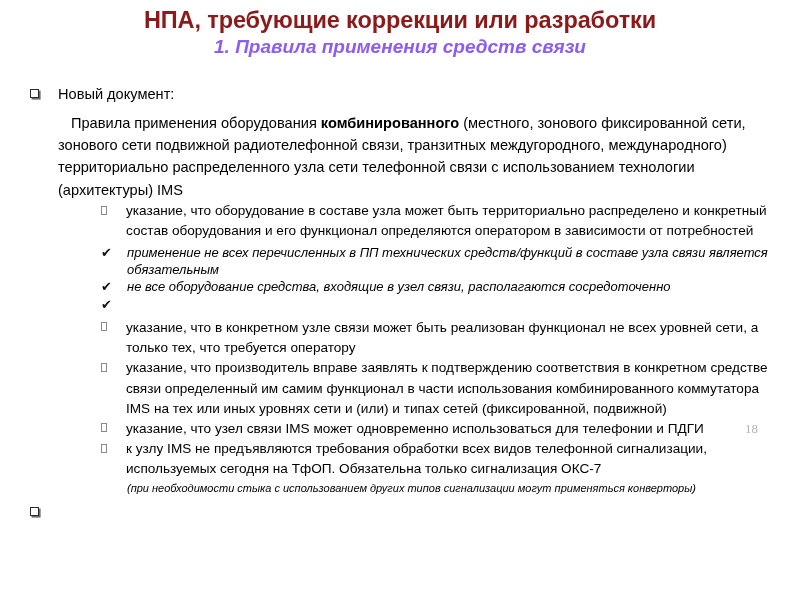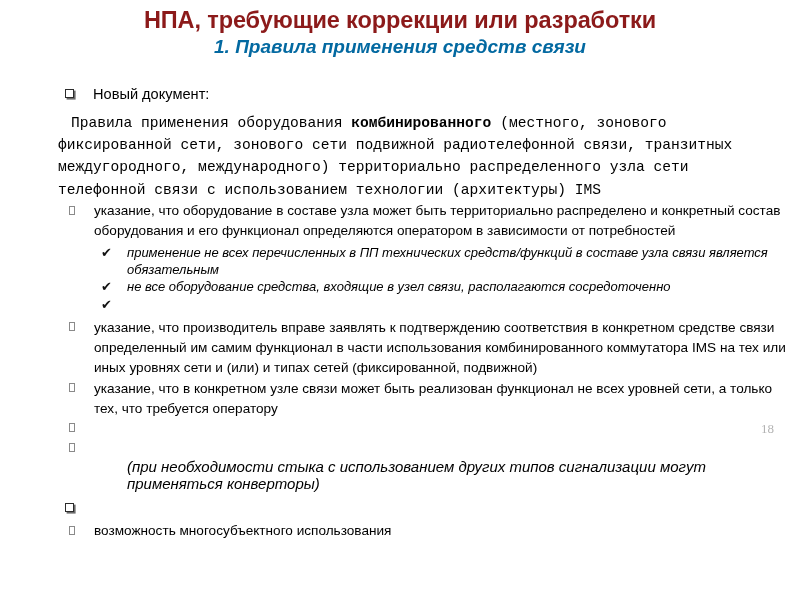--- a/index.html
+++ b/index.html
@@ -29,21 +29,21 @@
     text-align: center;
   }
   .title-line1 {
     color: #8C1A1A;
     font-weight: bold;
     font-size: 23.5px;
     line-height: 26px;
     letter-spacing: -0.1px;
   }
   .title-line2 {
-    color: #0369a1;
+    color: #8b5cf6;
     font-weight: bold;
     font-style: italic;
     font-size: 19px;
     line-height: 25px;
     margin-top: 1px;
   }
 
   
   .body-block {
     position: absolute;
@@ -54,21 +54,20 @@
 
   .row {
     display: flex;
     align-items: flex-start;
   }
 
   
   .lvl1 {
     padding-left: 28px;
     margin-bottom: 0px;
-    margin-left: 35px;
   }
   .lvl1 .bullet {
     width: 30px;
     flex: 0 0 30px;
     position: relative;
     height: 21px;
   }
   .box-bullet {
     position: absolute;
     left: 2px;
@@ -85,27 +84,26 @@
     line-height: 21.5px;
   }
 
   
   .para1 {
     padding-left: 58px;
     font-size: 14.6px;
     line-height: 22.4px;
     padding-right: 22px;
     text-indent: 13px;
-    font-family: Liberation Mono, monospace;
   }
   .para1 b { font-weight: bold; }
 
   
   .lvl2 {
-    padding-left: 66px;
+    padding-left: 98px;
     padding-right: 14px;
   }
   .lvl2 .bullet {
     width: 28px;
     flex: 0 0 28px;
     position: relative;
     height: 20px;
   }
   .rect-bullet {
     position: absolute;
@@ -142,33 +140,33 @@
   .lvl3 .txt {
     font-size: 13px;
     line-height: 17.2px;
     font-style: italic;
   }
 
   
   .note3 {
     padding-left: 127px;
     padding-right: 90px;
-    font-size: 15px;
+    font-size: 11px;
     line-height: 16.6px;
     font-style: italic;
   }
 
   .sp-2 { height: 2px; }
   .sp-4 { height: 4px; }
   .sp-6 { height: 6px; }
 
   
   .page-num {
     position: absolute;
-    right: 26px;
+    right: 42px;
     bottom: 20px;
     color: #b3b3b3;
     font-size: 13px;
     font-family: "Liberation Serif", "DejaVu Serif", serif;
   }
 </style>
 </head>
 <body>
 
 <div class="slide">
@@ -211,58 +209,54 @@
     <div class="row lvl3">
       <div class="bullet">✔</div>
     </div>
 
     <div class="sp-4"></div>
 
     <div class="row lvl2">
       <div class="bullet">
           <span class="rect-bullet"></span>
         </div>
+      <div class="txt">указание, что в конкретном узле связи может быть реализован функционал не всех уровней сети, а только тех, что требуется оператору</div>
+    </div>
+
+    <div class="row lvl2">
+      <div class="bullet">
+          <span class="rect-bullet"></span>
+        </div>
       <div class="txt">указание, что производитель вправе заявлять к подтверждению соответствия в конкретном средстве связи определенный им самим функционал в части использования комбинированного коммутатора IMS на тех или иных уровнях сети и (или) и типах сетей (фиксированной, подвижной)</div>
     </div>
 
     <div class="row lvl2">
       <div class="bullet">
           <span class="rect-bullet"></span>
         </div>
-      <div class="txt">указание, что в конкретном узле связи может быть реализован функционал не всех уровней сети, а только тех, что требуется оператору</div>
-    </div>
-
-    <div class="row lvl2">
-      <div class="bullet">
-          <span class="rect-bullet"></span>
-        </div>
-    </div>
-
-    <div class="row lvl2">
-      <div class="bullet">
-          <span class="rect-bullet"></span>
-        </div>
+      <div class="txt">указание, что узел связи IMS может одновременно использоваться для телефонии и ПДГИ</div>
+    </div>
+
+    <div class="row lvl2">
+      <div class="bullet">
+          <span class="rect-bullet"></span>
+        </div>
+      <div class="txt">к узлу IMS не предъявляются требования обработки всех видов телефонной сигнализации, используемых сегодня на ТфОП. Обязательна только сигнализация ОКС-7</div>
     </div>
 
     <div class="note3">(при необходимости стыка с использованием других типов сигнализации могут применяться конверторы)</div>
 
     <div class="sp-6"></div>
 
     <div class="row lvl1">
       <div class="bullet">
           <span class="box-bullet"></span>
         </div>
     </div>
 
     <div class="sp-2"></div>
 
-    <div class="row lvl2">
-      <div class="bullet">
-          <span class="rect-bullet"></span>
-        </div>
-      <div class="txt">возможность многосубъектного использования</div>
-    </div>
 
   </div>
 
   <div class="page-num">18</div>
 
 </div>
 
 </body></html>

